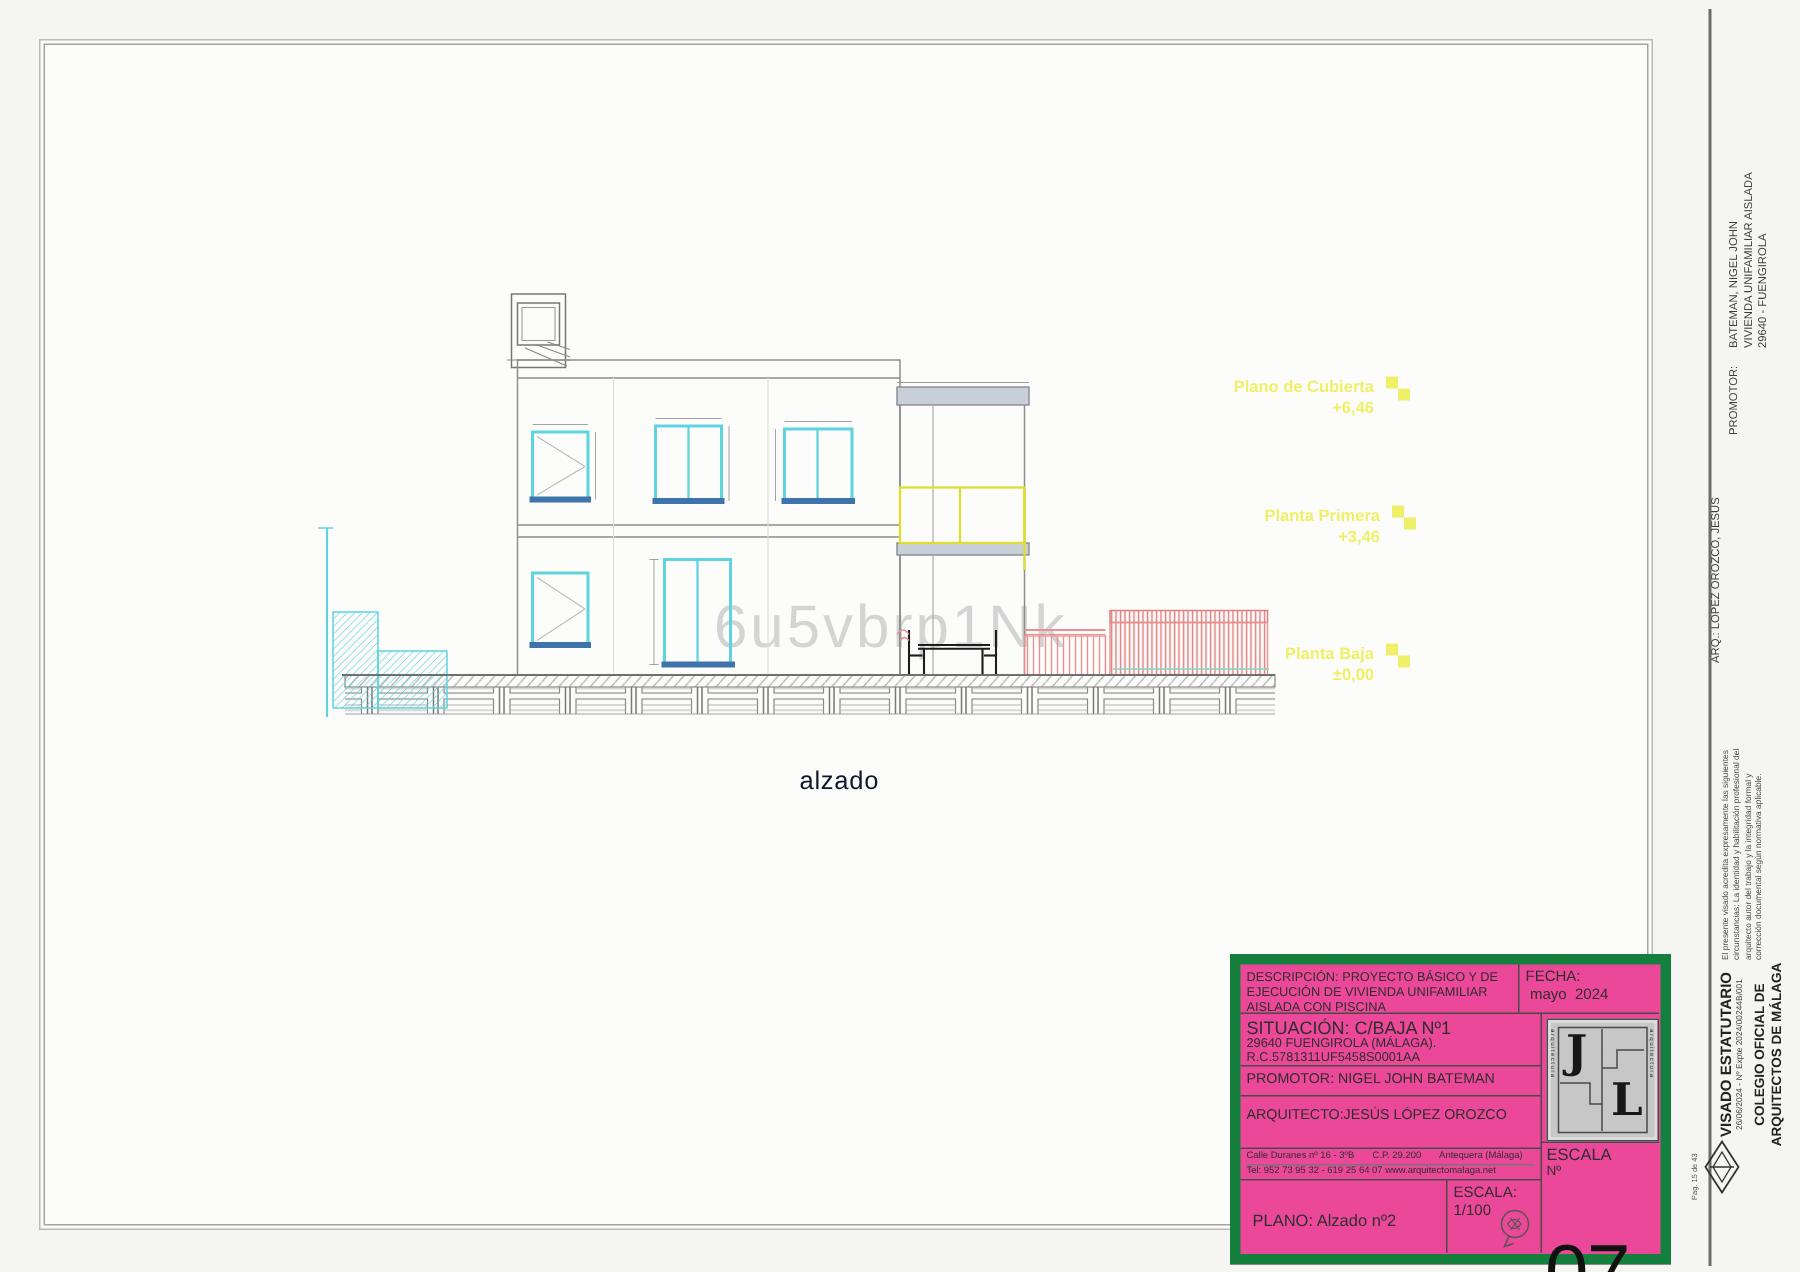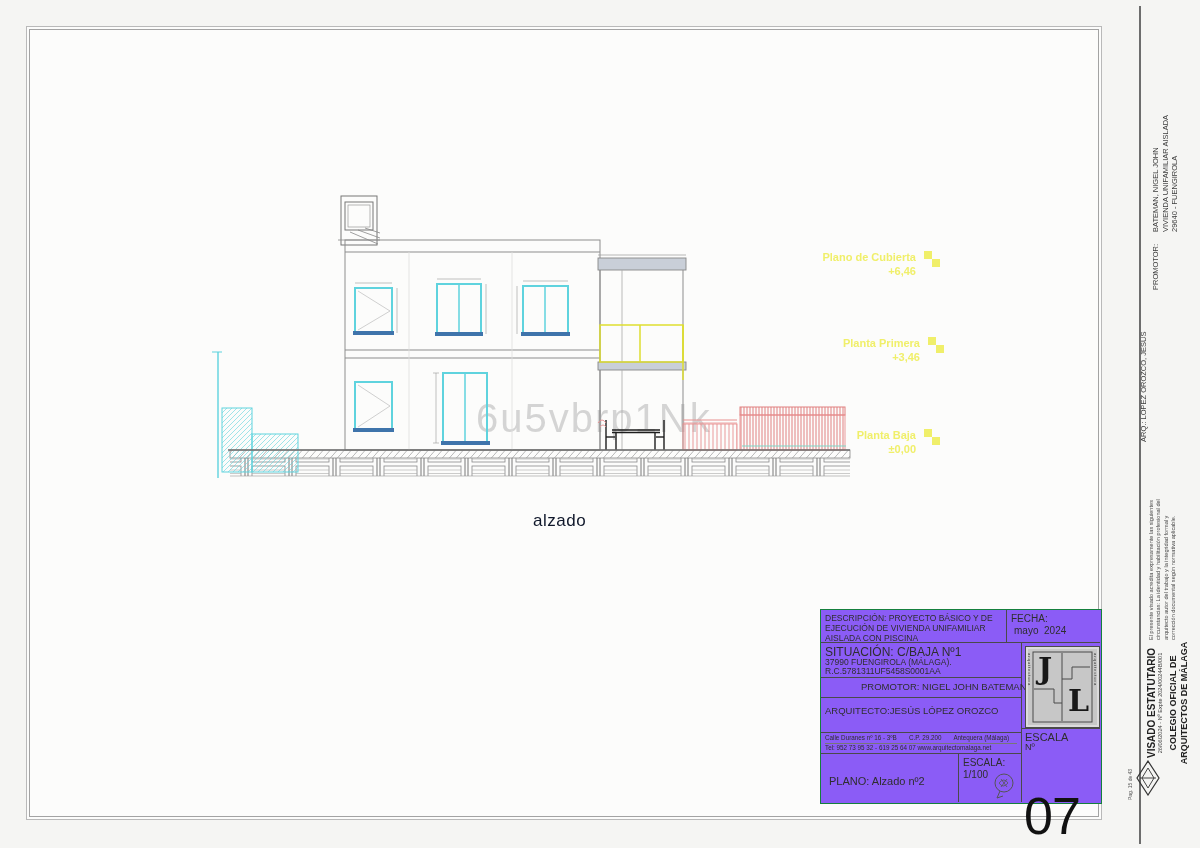--- a/index.html
+++ b/index.html
@@ -9,21 +9,21 @@
   
   .sheet-outer{left:26px;top:26px;width:1074px;height:792px;background:#fcfcfb;border:1px solid #b9b9b9;}
   .sheet-inner{left:2px;top:2px;right:2px;bottom:2px;position:absolute;border:1px solid #a3a3a3;}
   
   .watermark{left:476px;top:396px;font-size:40px;font-weight:normal;color:#9f9f9f;opacity:.42;letter-spacing:2px;}
   .alzado-label{left:533px;top:511px;font-size:17px;color:#0f172a;letter-spacing:.5px;}
   
   .rot{position:absolute;transform:rotate(-90deg);transform-origin:0 0;white-space:nowrap;color:#3c3c3c;}
   .divider-line{left:1139px;top:6px;width:2px;height:838px;background:#6d6d6d;}
   
-  .tblock{left:820px;top:609px;width:280px;height:193px;border:1px solid #15803d;background:#8b5cf6;font-family:"Liberation Sans",sans-serif;}
+  .tblock{left:820px;top:636px;width:280px;height:193px;border:7px solid #15803d;background:#ec4899;font-family:"Liberation Sans",sans-serif;}
   .tblock .ln{position:absolute;background:#4a4a4a;}
   .tb-txt{position:absolute;color:#2e2e2e;}
   .tiny{font-size:6.3px;white-space:pre;}
   .logo-box{position:absolute;left:204px;top:36px;width:73px;height:80px;background:#c7c7c7;border:1px solid #4a4a4a;box-shadow:inset 0 0 0 2px #dcdcdc;}
   .logo-letter{position:absolute;font-family:"DejaVu Serif",serif;font-weight:bold;color:#171717;}
   .logo-side{position:absolute;font-size:4px;letter-spacing:1px;color:#333;writing-mode:vertical-rl;}
   .num07{position:absolute;left:203px;top:134px;font-size:52px;color:#111;letter-spacing:-1px;font-weight:400;margin-top:42px;}
 </style>
 </head>
 <body>
@@ -217,24 +217,24 @@
 
   <div class="tb-txt" style="left:4px;top:3px;font-size:8.5px;line-height:10px;">
     <div>DESCRIPCIÓN: PROYECTO BÁSICO Y DE</div>
     <div>EJECUCIÓN DE VIVIENDA UNIFAMILIAR</div>
     <div>AISLADA CON PISCINA</div>
   </div>
   <div class="tb-txt" style="left:190px;top:3px;font-size:10px;text-align:right;">FECHA:</div>
   <div class="tb-txt" style="left:193px;top:15px;font-size:10px;white-space:pre;">mayo  2024</div>
 
   <div class="tb-txt" style="left:4px;top:35px;font-size:12px;">SITUACIÓN:  C/BAJA Nº1</div>
-  <div class="tb-txt" style="left:4px;top:47px;font-size:8.5px;">37990 FUENGIROLA (MÁLAGA).</div>
+  <div class="tb-txt" style="left:4px;top:47px;font-size:8.5px;">29640 FUENGIROLA (MÁLAGA).</div>
   <div class="tb-txt" style="left:4px;top:56px;font-size:8.5px;">R.C.5781311UF5458S0001AA</div>
 
-  <div class="tb-txt" style="left:4px;top:71px;font-size:9.5px;margin-left:36px;">PROMOTOR: NIGEL JOHN BATEMAN</div>
+  <div class="tb-txt" style="left:4px;top:71px;font-size:9.5px;">PROMOTOR: NIGEL JOHN BATEMAN</div>
   <div class="tb-txt" style="left:4px;top:95px;font-size:9.5px;">ARQUITECTO:JESÚS LÓPEZ OROZCO</div>
 
   <div class="tb-txt tiny" style="left:4px;top:124px;width:192px;">Calle Duranes nº 16 - 3ºB       C.P. 29.200       Antequera (Málaga)</div>
   <div class="tb-txt tiny" style="left:4px;top:133px;width:192px;border-top:0.5px solid #777;">Tel: 952 73 95 32 - 619 25 64 07 www.arquitectomalaga.net</div>
 
   <div class="tb-txt" style="left:8px;top:165px;font-size:11px;">PLANO: Alzado nº2</div>
 
   <div class="tb-txt" style="left:142px;top:147px;font-size:10px;">ESCALA:</div>
   <div class="tb-txt" style="left:142px;top:159px;font-size:10px;">1/100</div>
   <svg class="abs" style="left:168px;top:160px;" width="28" height="30" viewBox="0 0 28 30">

